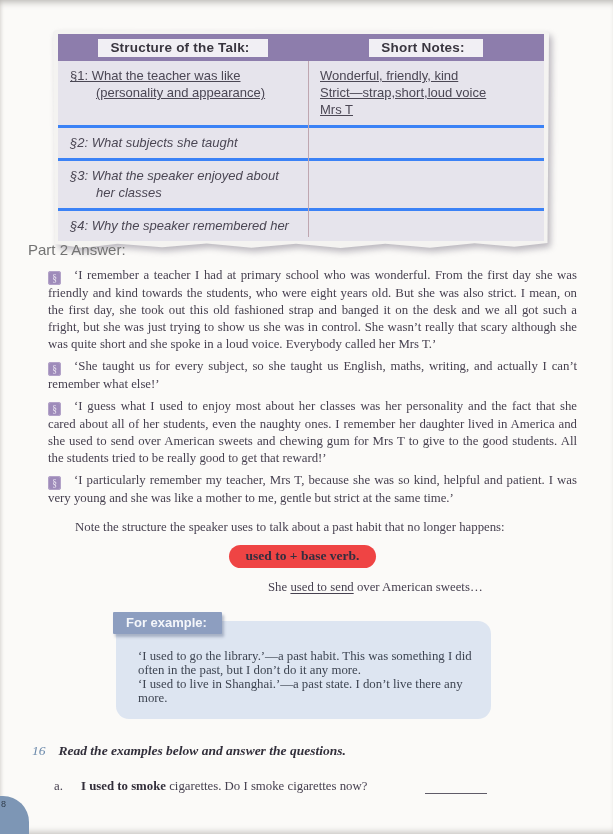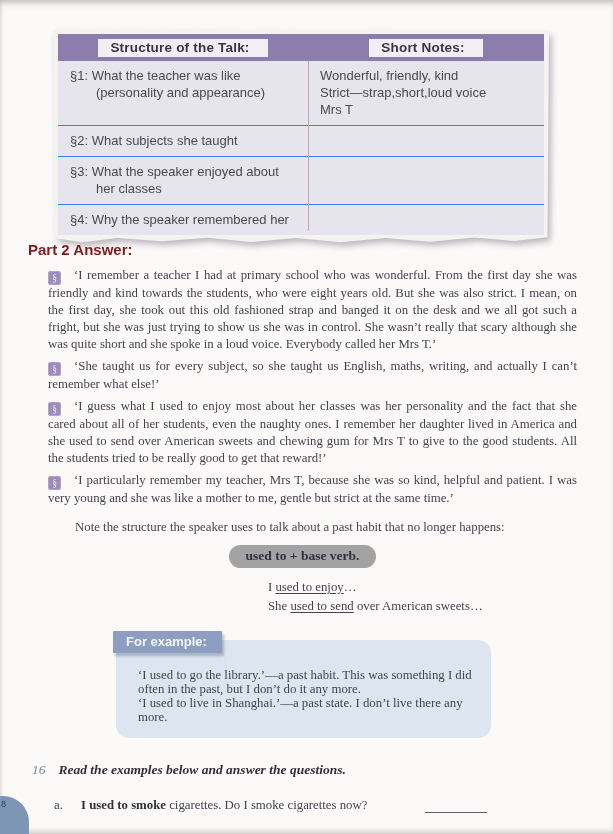--- a/index.html
+++ b/index.html
@@ -24,38 +24,38 @@
   .tbl-header .hcol1 { width:250px; display:flex; justify-content:center; }
   .tbl-header .hcol2 { flex:1; display:flex; justify-content:center; }
   .chip {
     background:#f1eff4; color:#39353f; font-family:"Liberation Sans", sans-serif;
     font-weight:bold; font-size:13.5px; padding:1px 18px 2px 12px; letter-spacing:.2px;
   }
   .tbl-body { background:#e6e4ec; position:relative;
     font-family:"Liberation Sans", sans-serif; font-size:13px; color:#4b4754; line-height:17px; }
   .tbl-body::after { content:""; position:absolute; left:250px; top:0; bottom:4px; width:1px; background:#bfa6b0; }
   .tbl-row { display:grid; grid-template-columns:250px 1fr; }
-  .tbl-row + .tbl-row { border-top:1px solid #3b82f6; }
+  .tbl-row + .tbl-row { border-top:3px solid #3b82f6;font-style:italic; }
   .cell-structure { white-space:pre-line; padding:6px 8px 7px 38px; text-indent:-26px; }
   .cell-notes { white-space:pre-line; padding:6px 8px 7px 12px; }
-  .row1 { min-height:58px; } .row2 { min-height:29px; } .row3 { min-height:45px; } .row4 { min-height:30px; }
+  .row1 { min-height:58px;text-decoration:underline; } .row2 { min-height:29px; } .row3 { min-height:45px; } .row4 { min-height:30px; }
 
   
   .content { position:absolute; left:28px; right:36px; top:241px; }
-  .part2-heading { font-family:"Liberation Sans", sans-serif; font-weight:bold;
-    font-size:15px; color:#7f1d1d; margin:0 0 9px 0; }
+  .part2-heading { font-family:"Liberation Sans", sans-serif; font-weight:normal;
+    font-size:15px; color:#737373; margin:0 0 9px 0; }
   .para { margin:0 0 5px 20px; text-align:justify; font-size:12.8px; line-height:17px; }
   .pmark {
     display:inline-block; width:13px; height:14px; background:#9e8bba; border-radius:3px;
     color:#ece7f2; font-size:9.5px; line-height:14px; text-align:center; text-indent:0;
     margin-right:13px; vertical-align:-2px; box-shadow:0 0 0 1px #b3a3c8 inset;
   }
   .note-line { margin:13px 0 10px 47px; font-size:12.8px; }
   .pill-row { text-align:center; margin:2px 0 10px 0; }
-  .pill { display:inline-block; background:#a3a3a3; border-radius:14px;
+  .pill { display:inline-block; background:#ef4444; border-radius:14px;
     padding:3px 17px 4px 17px; font-weight:bold; font-size:13.5px; color:#342e3e; }
   .usage { margin-left:240px; font-size:12.8px; line-height:19px; }
   .usage u { text-underline-offset:2px; }
 
   .example-box { position:relative; margin:24px 0 0 88px; width:375px;
     background:#dde5f1; border-radius:13px; padding:28px 16px 14px 22px; }
   .example-tab { position:absolute; top:-9px; left:-3px; background:#8d9ec0; color:#f4f6fa;
     font-family:"Liberation Sans", sans-serif; font-weight:bold; font-size:13px;
     padding:3px 15px 4px 13px; border-radius:1px; box-shadow:2px 3px 3px rgba(98,110,142,.45); }
   .example-text { font-size:12.8px; line-height:14px; color:#3e4552; }
@@ -127,21 +127,20 @@
 
     <p class="para"><span class="pmark">§</span><span>‘I particularly remember my teacher, Mrs T, because she was so kind, helpful and patient. I was very young and she was like a mother to me, gentle but strict at the same time.’</span></p>
 
     <div class="note-line">Note the structure the speaker uses to talk about a past habit that no longer happens:</div>
 
     <div class="pill-row">
       <span class="pill">used to + base verb.</span>
     </div>
 
     <div class="usage">
-      <div><span>I </span><u>used to enjoy</u><span>…</span></div>
       <div><span>She </span><u>used to send</u><span> over American sweets…</span></div>
     </div>
 
     <div class="example-box">
       <span class="example-tab">For example:</span>
       <div class="example-text">‘I used to go the library.’—a past habit. This was something I did often in the past, but I don’t do it any more.</div>
       <div class="example-text">‘I used to live in Shanghai.’—a past state. I don’t live there any more.</div>
     </div>
 
     <div class="activity">

